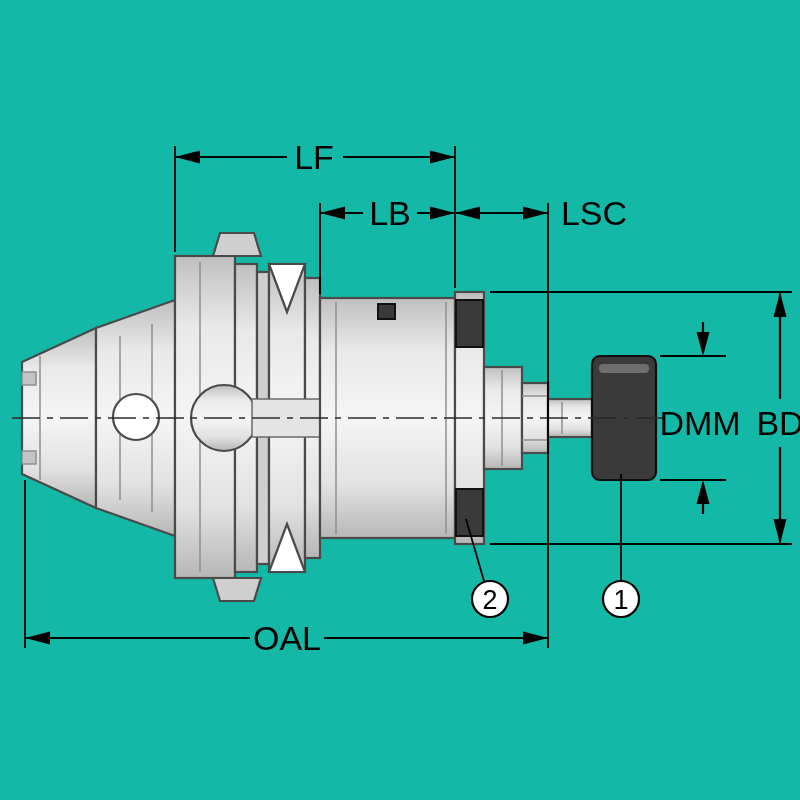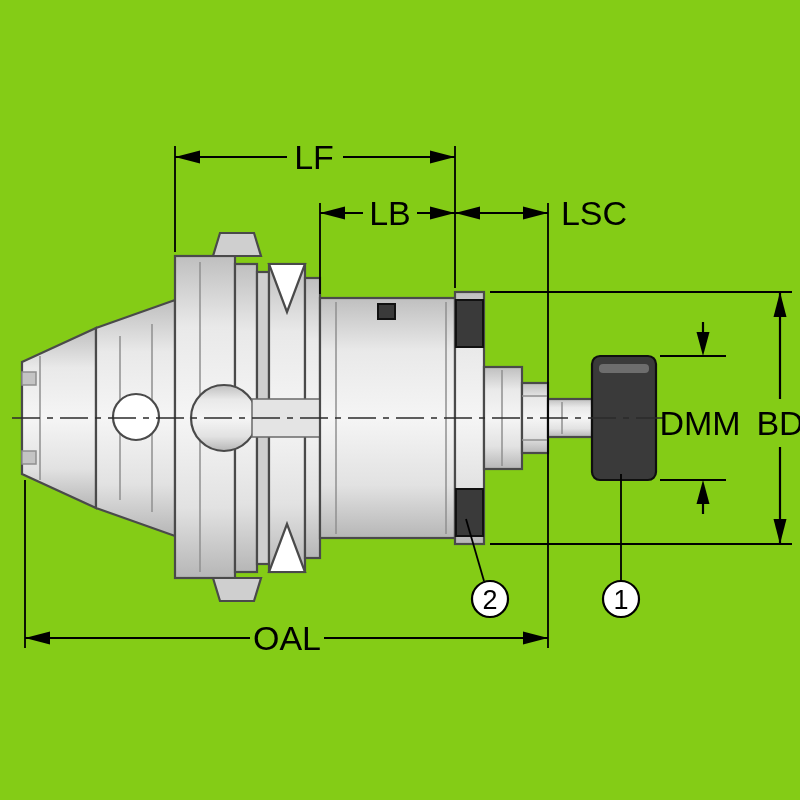--- a/index.html
+++ b/index.html
@@ -8,21 +8,21 @@
     background: #ffffff;
     width: 800px;
     height: 800px;
     overflow: hidden;
     font-family: "Liberation Sans", sans-serif;
   }
   .stage {
     position: relative;
     width: 800px;
     height: 800px;
-    background: #84cc16;
+    background: #14b8a6;
   }
   svg { display: block; }
   .outline       { stroke: #4a4a4a; stroke-width: 2.2; }
   .detail        { stroke: #8f8f8f; stroke-width: 1.5; }
   .dim           { stroke: #000000; stroke-width: 2.2; fill: none; }
   .ext           { stroke: #000000; stroke-width: 1.8; fill: none; }
   .arrow         { fill: #000000; stroke: none; }
   .dim-label     { font-size: 34px; fill: #000000; }
   .callout-label { font-size: 27px; fill: #000000; }
   .centerline    { stroke: #2b2b2b; stroke-width: 1.6; fill: none; }

